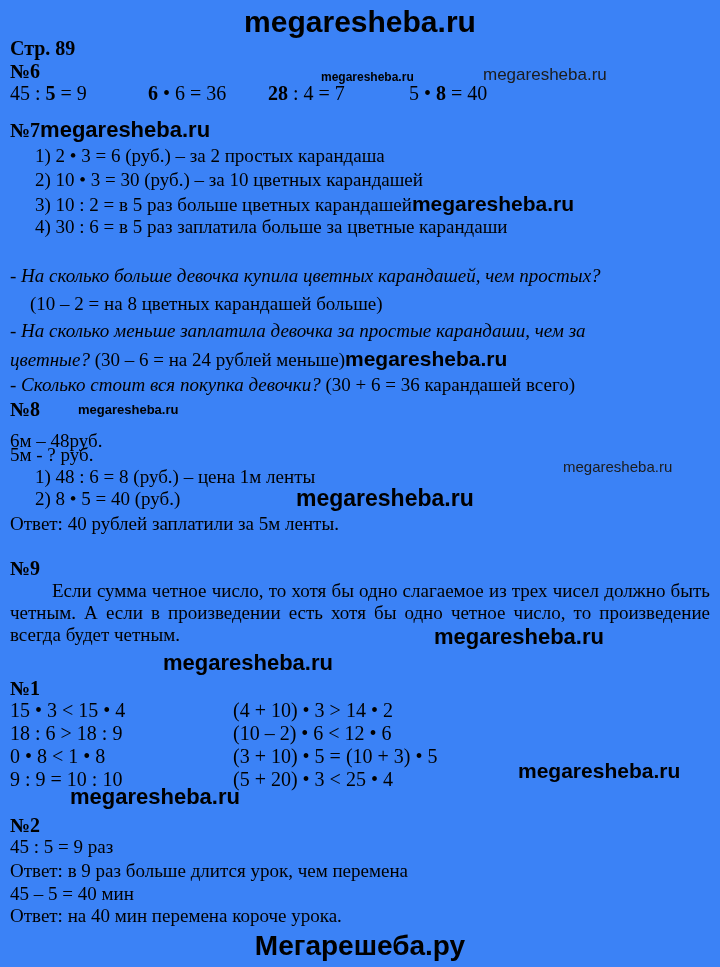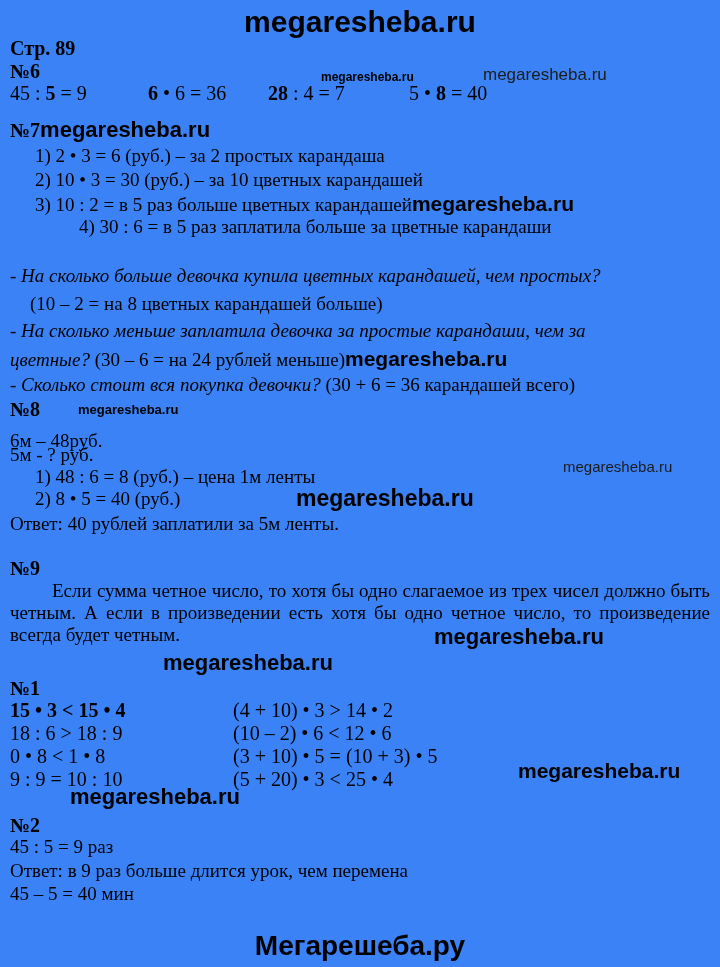--- a/index.html
+++ b/index.html
@@ -57,21 +57,21 @@
   <div class="abs eq" style="top:82px; left:148px;"><span></span><span class="b">6</span><span> • 6 = 36</span></div>
   <div class="abs eq" style="top:82px; left:268px;"><span></span><span class="b">28</span><span> : 4 = 7</span></div>
   <div class="abs eq" style="top:82px; left:409px;"><span>5 • </span><span class="b">8</span><span> = 40</span></div>
   <div class="abs wm-xs" style="top:70px; left:321px;">megaresheba.ru</div>
   <div class="abs wm-reg" style="top:65px; left:483px;">megaresheba.ru</div>
 
   <div class="abs" style="top:117px; left:10px;"><span class="sec-title">№7</span><span class="wm-inline-lg">megaresheba.ru</span></div>
   <div class="abs txt" style="top:145px; left:35px;">1) 2 • 3 = 6 (руб.) – за 2 простых карандаша</div>
   <div class="abs txt" style="top:169px; left:35px;">2) 10 • 3 = 30 (руб.) – за 10 цветных карандашей</div>
   <div class="abs txt" style="top:192px; left:35px;"><span>3) 10 : 2 = в 5 раз больше цветных карандашей</span><span class="wm-inline-md">megaresheba.ru</span></div>
-  <div class="abs txt" style="top:216px; left:35px;margin-left:44px;">4) 30 : 6 = в 5 раз заплатила больше за цветные карандаши</div>
+  <div class="abs txt" style="top:216px; left:35px;">4) 30 : 6 = в 5 раз заплатила больше за цветные карандаши</div>
 
   <div class="abs txt i" style="top:265px; left:10px;text-align:center;">- На сколько больше девочка купила цветных карандашей, чем простых?</div>
   <div class="abs txt" style="top:293px; left:10px;margin-left:20px;">(10 – 2 = на 8 цветных карандашей больше)</div>
   <div class="abs txt i" style="top:320px; left:10px;">- На сколько меньше заплатила девочка за простые карандаши, чем за</div>
   <div class="abs txt" style="top:347px; left:10px;"><span class="i">цветные? </span><span>(30 – 6 = на 24 рублей меньше)</span><span class="wm-inline-md">megaresheba.ru</span></div>
   <div class="abs txt" style="top:374px; left:10px;text-align:center;"><span class="i">- Сколько стоит вся покупка девочки? </span><span>(30 + 6 = 36 карандашей всего)</span></div>
 
   <div class="abs sec-title" style="top:398px; left:10px;">№8</div>
   <div class="abs wm-med-sm" style="top:402px; left:78px;">megaresheba.ru</div>
   <div class="abs txt" style="top:398px; left:10px;margin-top:32px;">6м – 48руб.</div>
@@ -81,31 +81,32 @@
   <div class="abs txt" style="top:488px; left:35px;">2) 8 • 5 = 40 (руб.)</div>
   <div class="abs wm-bold-lg" style="top:485px; left:296px;">megaresheba.ru</div>
   <div class="abs txt" style="top:513px; left:10px;">Ответ: 40 рублей заплатили за 5м ленты.</div>
 
   <div class="abs sec-title" style="top:557px; left:10px;">№9</div>
   <div class="abs para" style="top:580px; left:10px;">Если сумма четное число, то хотя бы одно слагаемое из трех чисел должно быть четным. А если в произведении есть хотя бы одно четное число, то произведение всегда будет четным.</div>
   <div class="abs wm-inline-lg" style="top:624px; left:434px;">megaresheba.ru</div>
   <div class="abs wm-inline-lg" style="top:650px; left:163px;">megaresheba.ru</div>
 
   <div class="abs sec-title" style="top:677px; left:10px;">№1</div>
-  <div class="abs eq" style="top:699px; left:10px;font-weight:bold;">15 • 3 &lt; 15 • 4</div>
+  <div class="abs eq" style="top:699px; left:10px;">15 • 3 &lt; 15 • 4</div>
   <div class="abs eq" style="top:699px; left:233px;">(4 + 10) • 3 &gt; 14 • 2</div>
   <div class="abs eq" style="top:722px; left:10px;">18 : 6 &gt; 18 : 9</div>
   <div class="abs eq" style="top:722px; left:233px;">(10 – 2) • 6 &lt; 12 • 6</div>
   <div class="abs eq" style="top:745px; left:10px;">0 • 8 &lt; 1 • 8</div>
   <div class="abs eq" style="top:745px; left:233px;">(3 + 10) • 5 = (10 + 3) • 5</div>
   <div class="abs eq" style="top:768px; left:10px;">9 : 9 = 10 : 10</div>
   <div class="abs eq" style="top:768px; left:233px;">(5 + 20) • 3 &lt; 25 • 4</div>
   <div class="abs wm-bold-md" style="top:759px; left:518px;">megaresheba.ru</div>
   <div class="abs wm-inline-lg" style="top:784px; left:70px;">megaresheba.ru</div>
 
   <div class="abs sec-title" style="top:814px; left:10px;">№2</div>
   <div class="abs txt" style="top:836px; left:10px;">45 : 5 = 9 раз</div>
   <div class="abs txt" style="top:860px; left:10px;">Ответ: в 9 раз больше длится урок, чем перемена</div>
   <div class="abs txt" style="top:883px; left:10px;">45 – 5 = 40 мин</div>
+  <div class="abs txt" style="top:905px; left:10px;">Ответ: на 40 мин перемена короче урока.</div>
 
   <div class="abs footer-wm">Мегарешеба.ру</div>
 
 </div>
 
 </body></html>

